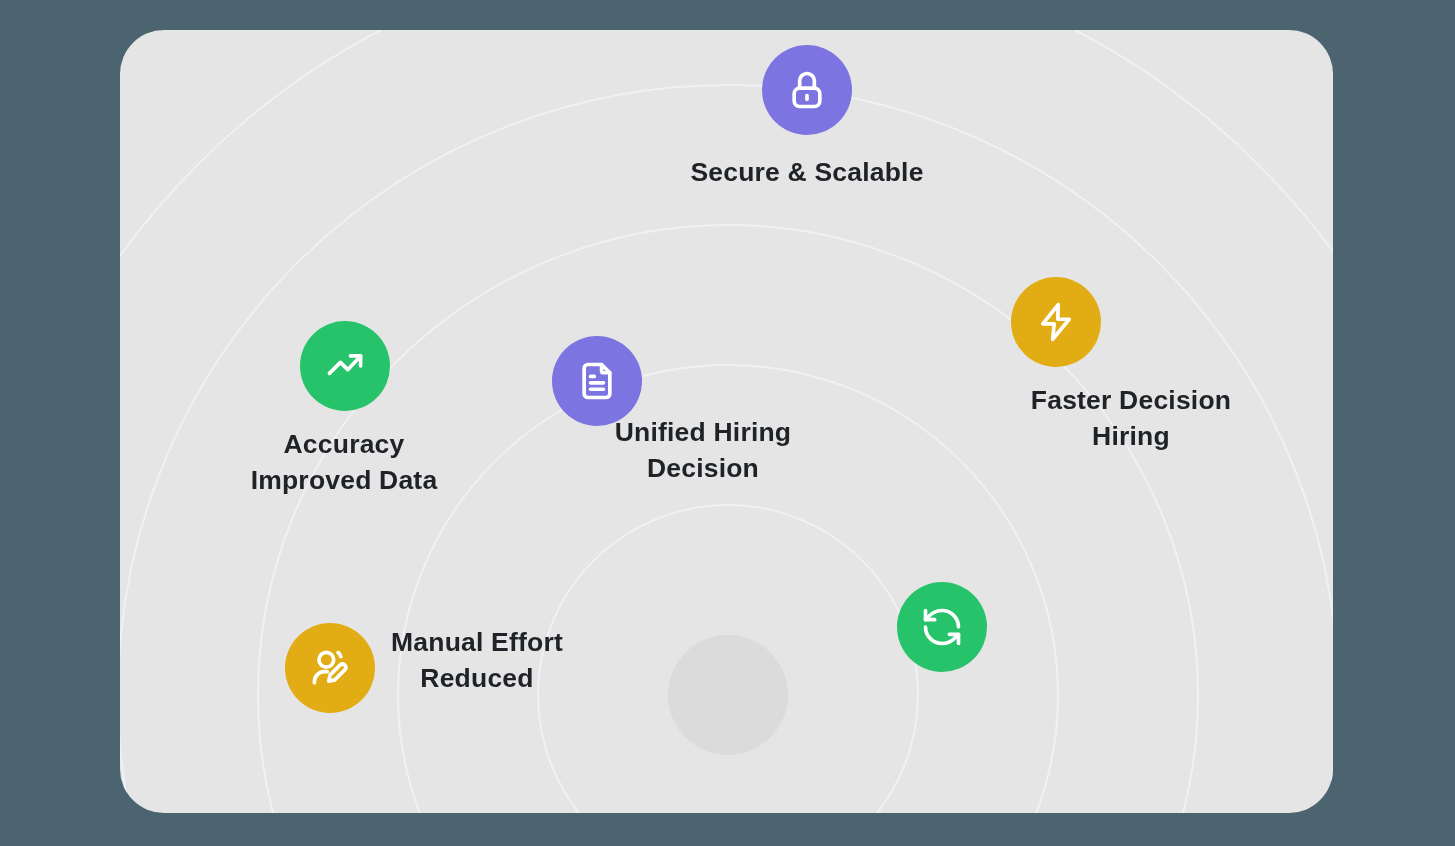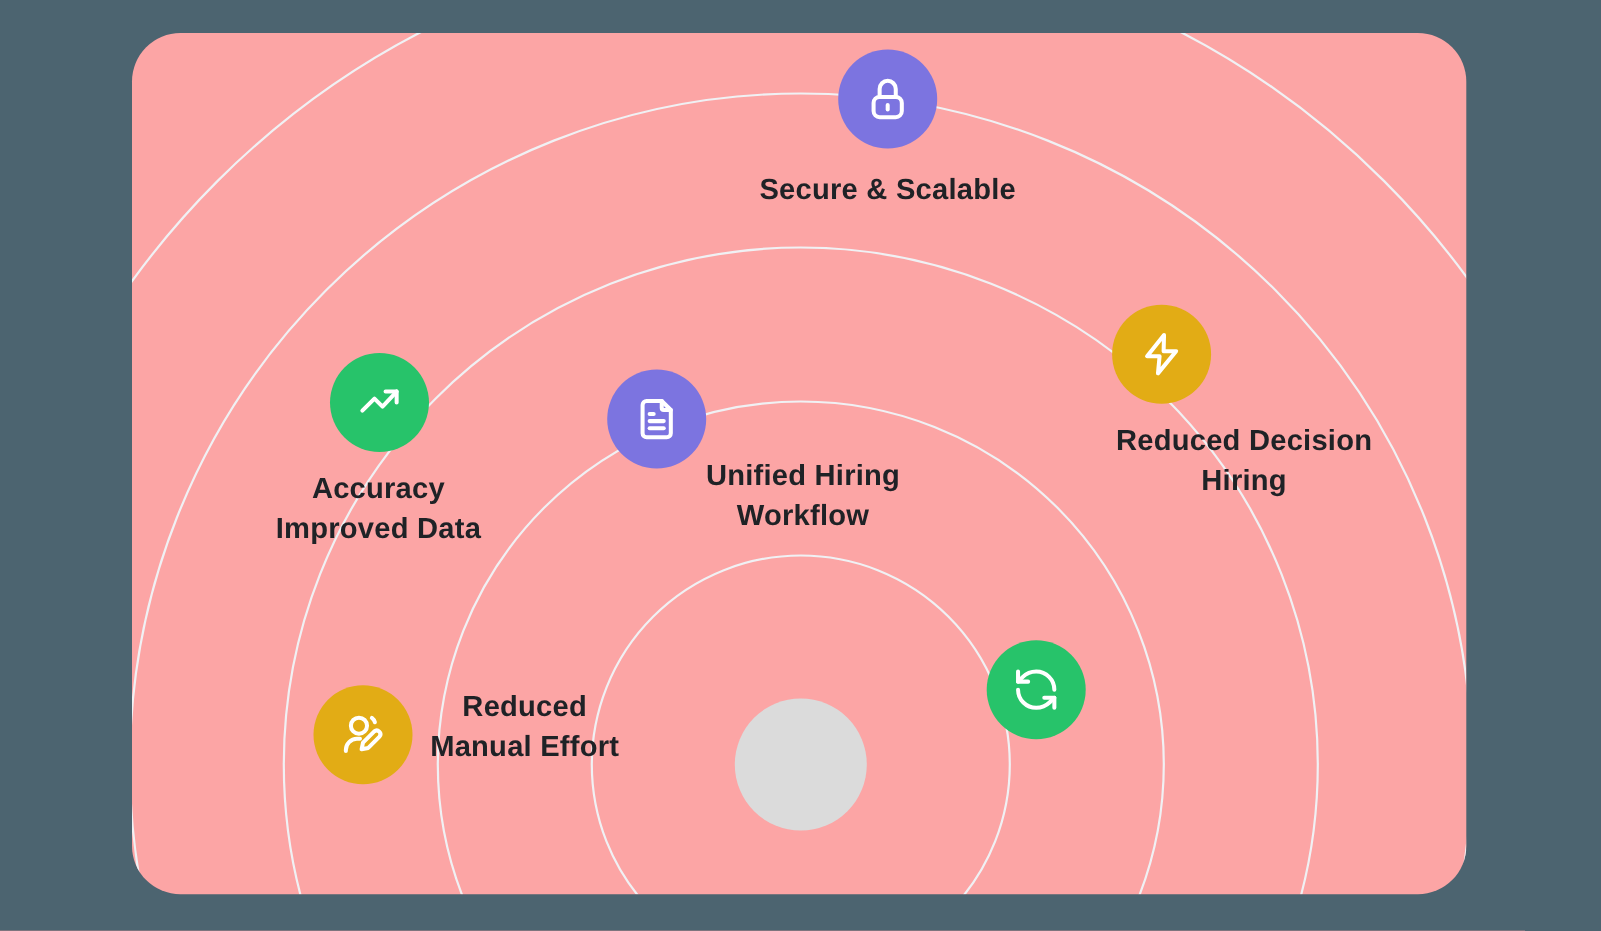--- a/index.html
+++ b/index.html
@@ -13,21 +13,21 @@
     height: 846px;
     background: #4C6470;
     overflow: hidden;
   }
   .card {
     position: absolute;
     left: 120px;
     top: 30px;
     width: 1213px;
     height: 783px;
-    background: #fca5a5;
+    background: #e5e5e5;
     border-radius: 44px;
     overflow: hidden;
   }
   .rings {
     position: absolute;
     left: 0; top: 0;
     width: 100%; height: 100%;
   }
   .center-dot {
     position: absolute;
@@ -114,50 +114,50 @@
       <span style="display:flex;">
         <svg viewBox="0 0 24 24">
           <path d="M14.5 3 H7 a2 2 0 0 0 -2 2 v14 a2 2 0 0 0 2 2 h10 a2 2 0 0 0 2 -2 V7.5 Z"></path>
           <path d="M14.5 3 v3.5 a1 1 0 0 0 1 1 H19"></path>
           <path d="M8.5 9.5 h2"></path>
           <path d="M8.5 13 h7"></path>
           <path d="M8.5 16.5 h7"></path>
         </svg>
       </span>
     </div>
-    <div class="benefit-label" style="left:610px; top:384px;">
+    <div class="benefit-label" style="left:583px; top:384px;">
       <div>Unified Hiring</div>
-      <div>Workflow</div>
+      <div>Decision</div>
     </div>
 
     <div class="icon-circle" style="left: 891px; top: 247px; background-color: rgb(226, 172, 21);">
       <span style="display:flex;">
         <svg viewBox="0 0 24 24">
           <path d="M13.2 2.5 L4.8 13 H11 L10.2 21.5 L19.2 10.5 H13 Z"></path>
         </svg>
       </span>
     </div>
     <div class="benefit-label" style="left:1011px; top:352px;">
-      <div>Reduced Decision</div>
+      <div>Faster Decision</div>
       <div>Hiring</div>
     </div>
 
     <div class="icon-circle" style="left: 165px; top: 593px; background-color: rgb(226, 172, 21);">
       <span style="display:flex;">
         <svg viewBox="0 0 24 24">
           <circle cx="10" cy="7.5" r="4"></circle>
           <path d="M16.4 3.6 a4 4 0 0 1 1.5 2.2"></path>
           <path d="M3.5 20 v-0.5 a5.5 5.5 0 0 1 5.5 -5.5 h1.5"></path>
           <path d="M20.2 12.9 a1.85 1.85 0 0 0 -2.6 -2.6 l-5.6 5.6 l-0.7 3.3 l3.3 -0.7 z"></path>
         </svg>
       </span>
     </div>
     <div class="benefit-label" style="left:357px; top:594px;">
+      <div>Manual Effort</div>
       <div>Reduced</div>
-      <div>Manual Effort</div>
     </div>
 
     <div class="icon-circle" style="left: 777px; top: 552px; background-color: rgb(39, 195, 106);">
       <span style="display:flex;">
         <svg viewBox="0 0 24 24">
           <path d="M21 12 a9 9 0 0 0 -9 -9 a9.75 9.75 0 0 0 -6.74 2.74 L3 8"></path>
           <path d="M3 3 v5 h5"></path>
           <path d="M3 12 a9 9 0 0 0 9 9 a9.75 9.75 0 0 0 6.74 -2.74 L21 16"></path>
           <path d="M16 16 h5 v5"></path>
         </svg>

